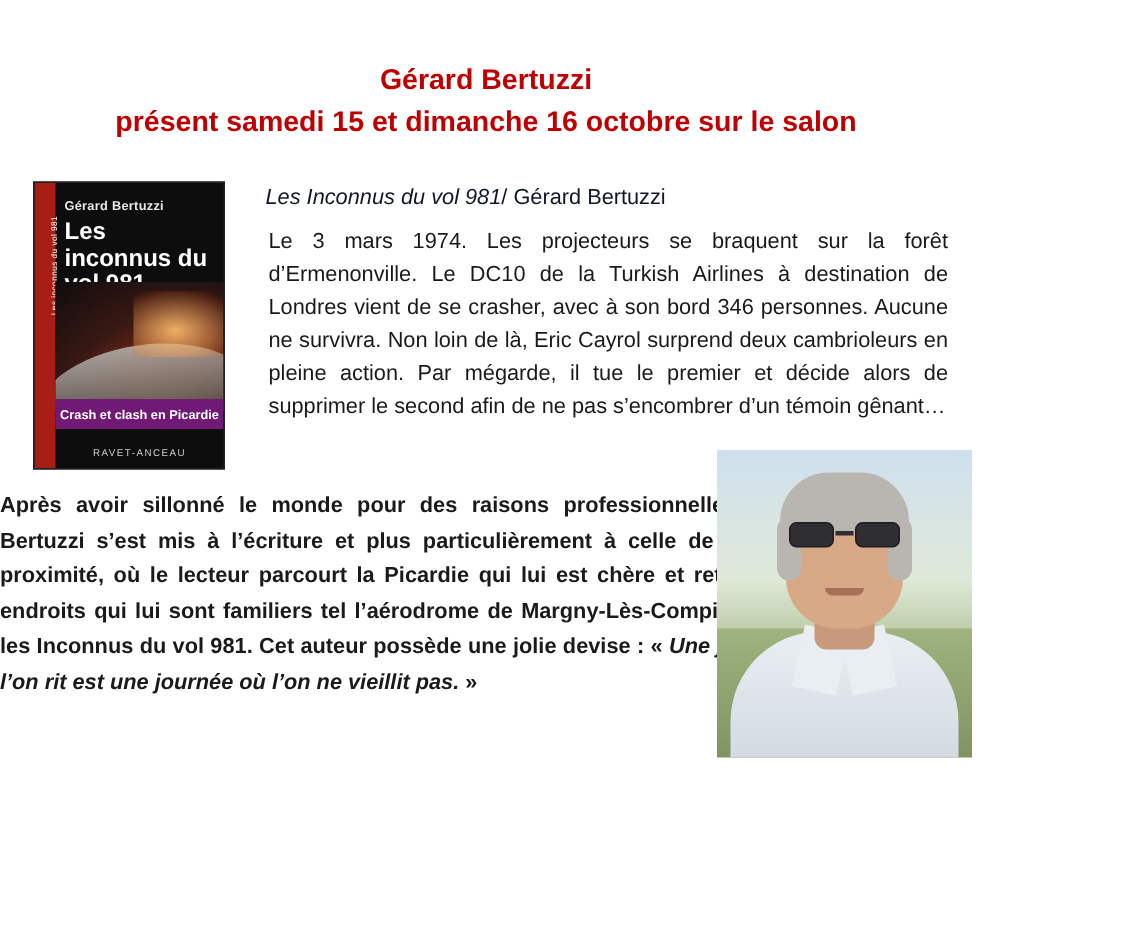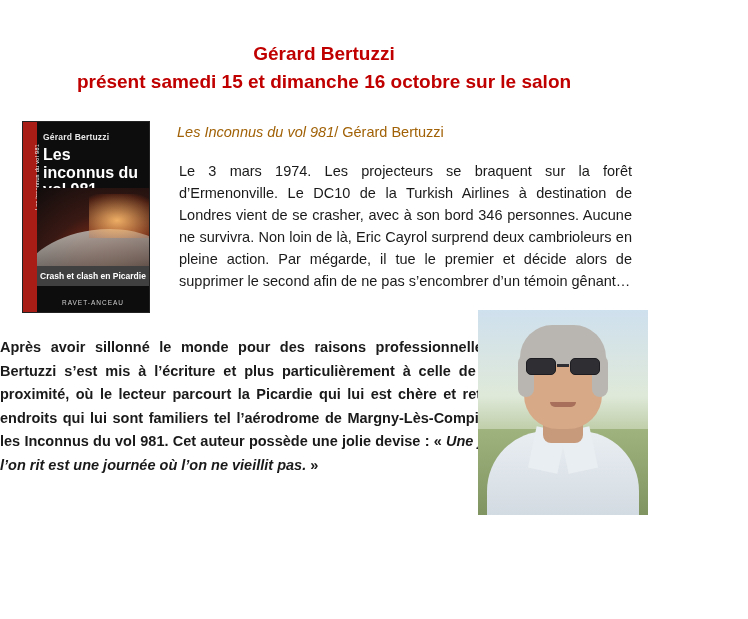--- a/index.html
+++ b/index.html
@@ -123,21 +123,21 @@
     width: 70px;
     height: 44px;
     background: radial-gradient(ellipse at 40% 60%, rgba(255,190,110,.9), rgba(200,80,30,.2) 70%, transparent 80%);
   }
   .cover-band {
     position: absolute;
     left: 14px;
     right: 0;
     bottom: 26px;
     height: 20px;
-    background: #404040;
+    background: #701a75;
     color: #fff;
     font-size: 8.5px;
     font-weight: bold;
     display: flex;
     align-items: center;
     justify-content: center;
   }
   .cover-publisher {
     position: absolute;
     left: 14px;
@@ -149,22 +149,22 @@
     letter-spacing: 1px;
   }
 
   .book-text {
     margin-left: 155px;
     font-size: 14.5px;
     line-height: 1.52;
     text-align: justify;
   }
   .book-ref {
-    margin: 0 0 17px 0;
-    color: #a16207;
+    margin: 0 0 7px 0;
+    color: #0f172a;
   }
   .book-ref .it { font-style: italic; }
   .book-desc {
     margin: 2px;
     color: #1a1a1a;
   }
 
   
   .bio-section {
     position: relative;

